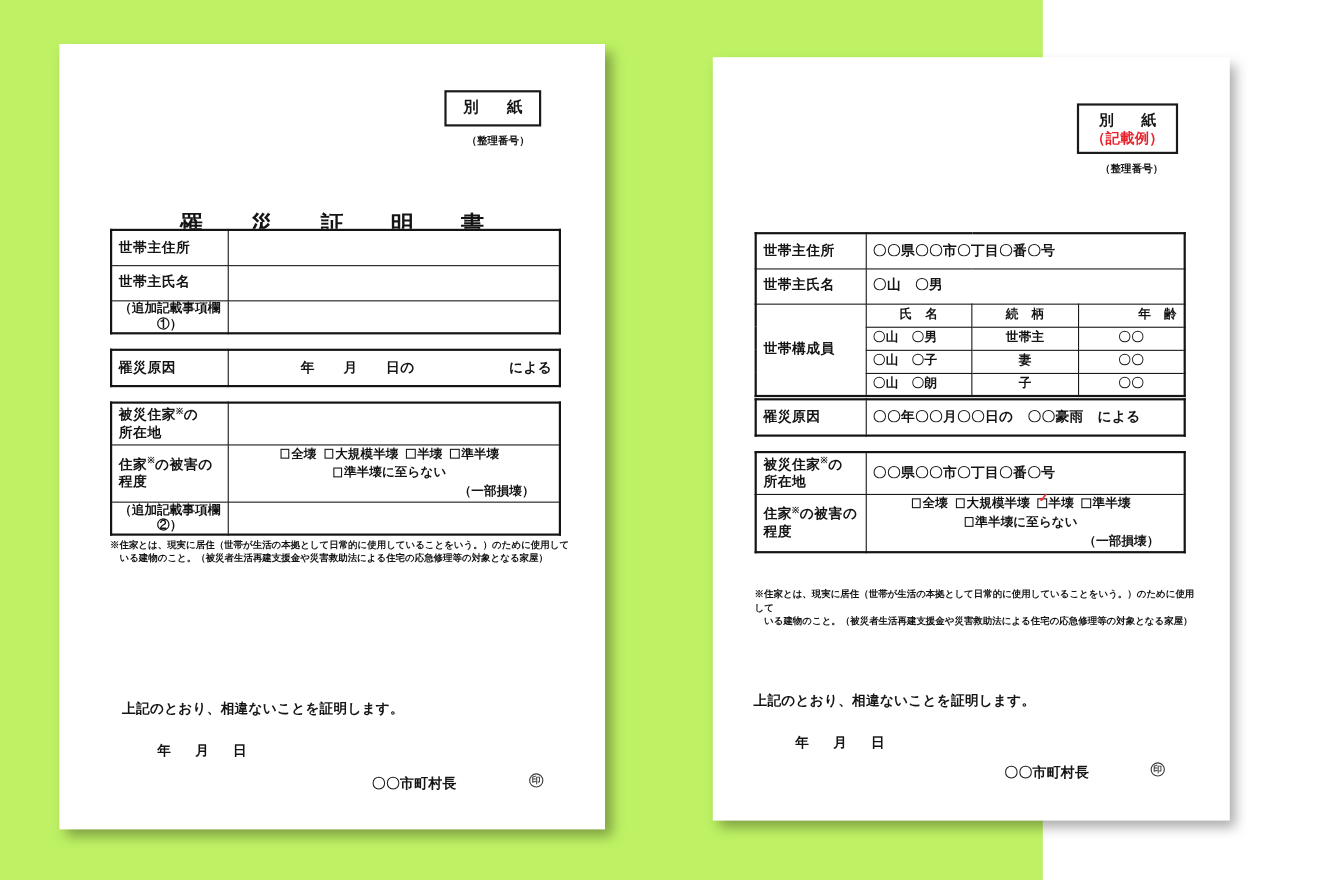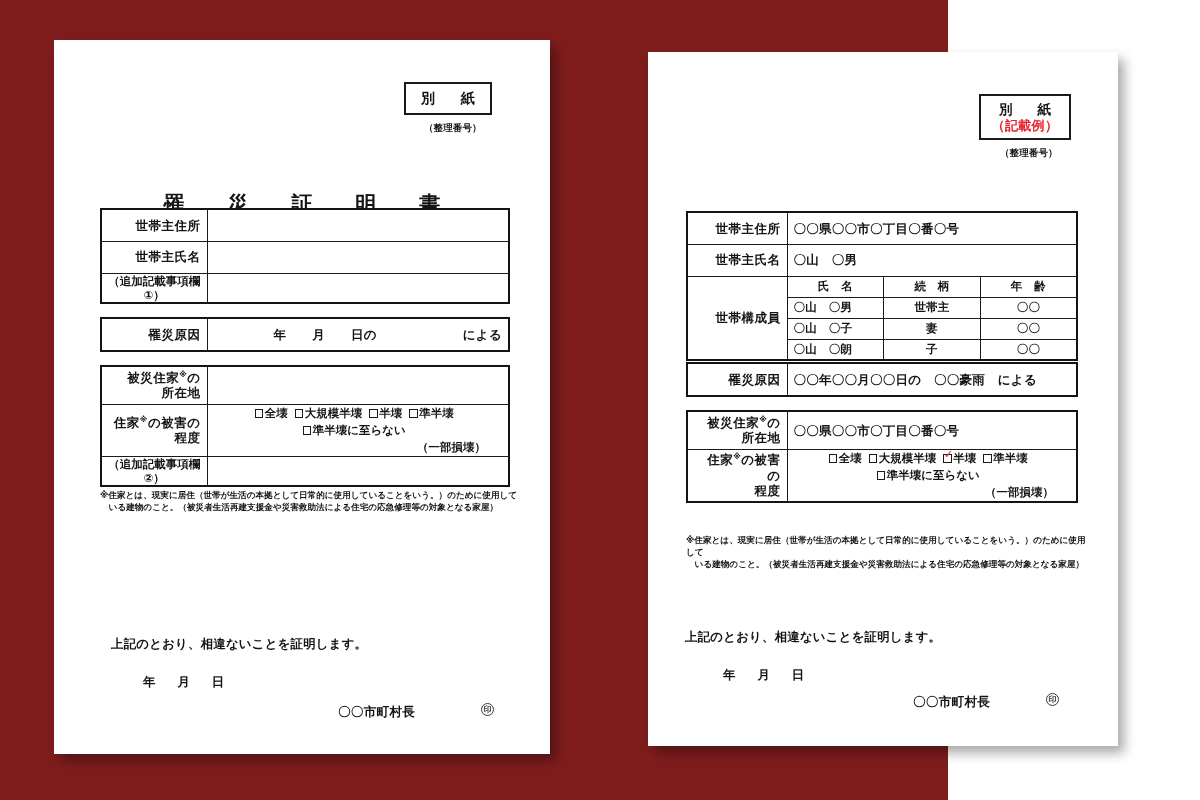--- a/index.html
+++ b/index.html
@@ -6,21 +6,22 @@
   html, body {
     margin: 0; padding: 0;
     width: 1200px; height: 800px;
     background: #ffffff;
     font-family: "DejaVu Sans", "Liberation Sans", sans-serif;
     overflow: hidden;
   }
   .stage {
     position: relative;
     width: 948px; height: 800px;
-    background: #7f1d1d;
+    background: #bef264;
+    font-family: Liberation Serif, serif;
   }
 
   
   .sheet {
     position: absolute;
     background: #ffffff;
     box-shadow: 6px 7px 11px rgba(0,0,0,0.34);
   }
   #sheet-blank { left: 54px;  top: 40px; width: 496px; height: 714px; }
   #sheet-sample{ left: 648px; top: 52px; width: 470px; height: 694px; }
@@ -76,21 +77,21 @@
   }
   table.frm td {
     border: 1.3px solid #1a1a1a;
     padding: 0 6px;
     vertical-align: middle;
     color: #141414;
     font-weight: bold;
     line-height: 1.22;
   }
   table.frm.outer { border: 2.2px solid #141414; }
-  .lbl { text-align: right; font-size: 12.5px; letter-spacing: 0.04em; }
+  .lbl { text-align: left; font-size: 12.5px; letter-spacing: 0.04em; }
   .lbl-sm { text-align: center; font-size: 11.5px; letter-spacing: 0.0em; }
   .val { text-align: left; font-size: 12.5px; }
   .val-red { color: #ee2a33; font-weight: bold; letter-spacing: 0.02em; }
   .lbl-red { color: #ee2a33; }
   .cen { text-align: center; }
 
   sup.kome { font-size: 0.62em; vertical-align: super; font-weight: bold; }
 
   
   .cause-blank { font-size: 12.5px; letter-spacing: 0.02em; }
@@ -280,21 +281,21 @@
         <td class="val val-red" colspan="3">〇〇県〇〇市〇丁目〇番〇号</td>
       </tr>
       <tr>
         <td class="lbl" style="height:32px;">世帯主氏名</td>
         <td class="val val-red" colspan="3">〇山　〇男</td>
       </tr>
       <tr>
         <td class="lbl lbl-red" rowspan="4" style="height:22px;">世帯構成員</td>
         <td class="val-red cen" style="height:21px; font-size:11.5px;">氏　名</td>
         <td class="val-red cen" style="width:58px; height:21px; font-size:11.5px;">続　柄</td>
-        <td class="val-red cen" style="width:62px; height:21px; font-size:11.5px;">年　齢</td>
+        <td class="val-red cen" style="width:62px; height:21px; font-size:11.5px;text-align:right;">年　齢</td>
       </tr>
       <tr>
         <td class="val val-red" style="height:21px; font-size:11.5px;">〇山　〇男</td>
         <td class="val-red cen" style="font-size:11.5px;">世帯主</td>
         <td class="val-red cen" style="font-size:11.5px;">〇〇</td>
       </tr>
       <tr>
         <td class="val val-red" style="height:21px; font-size:11.5px;">〇山　〇子</td>
         <td class="val-red cen" style="font-size:11.5px;">妻</td>
         <td class="val-red cen" style="font-size:11.5px;">〇〇</td>

